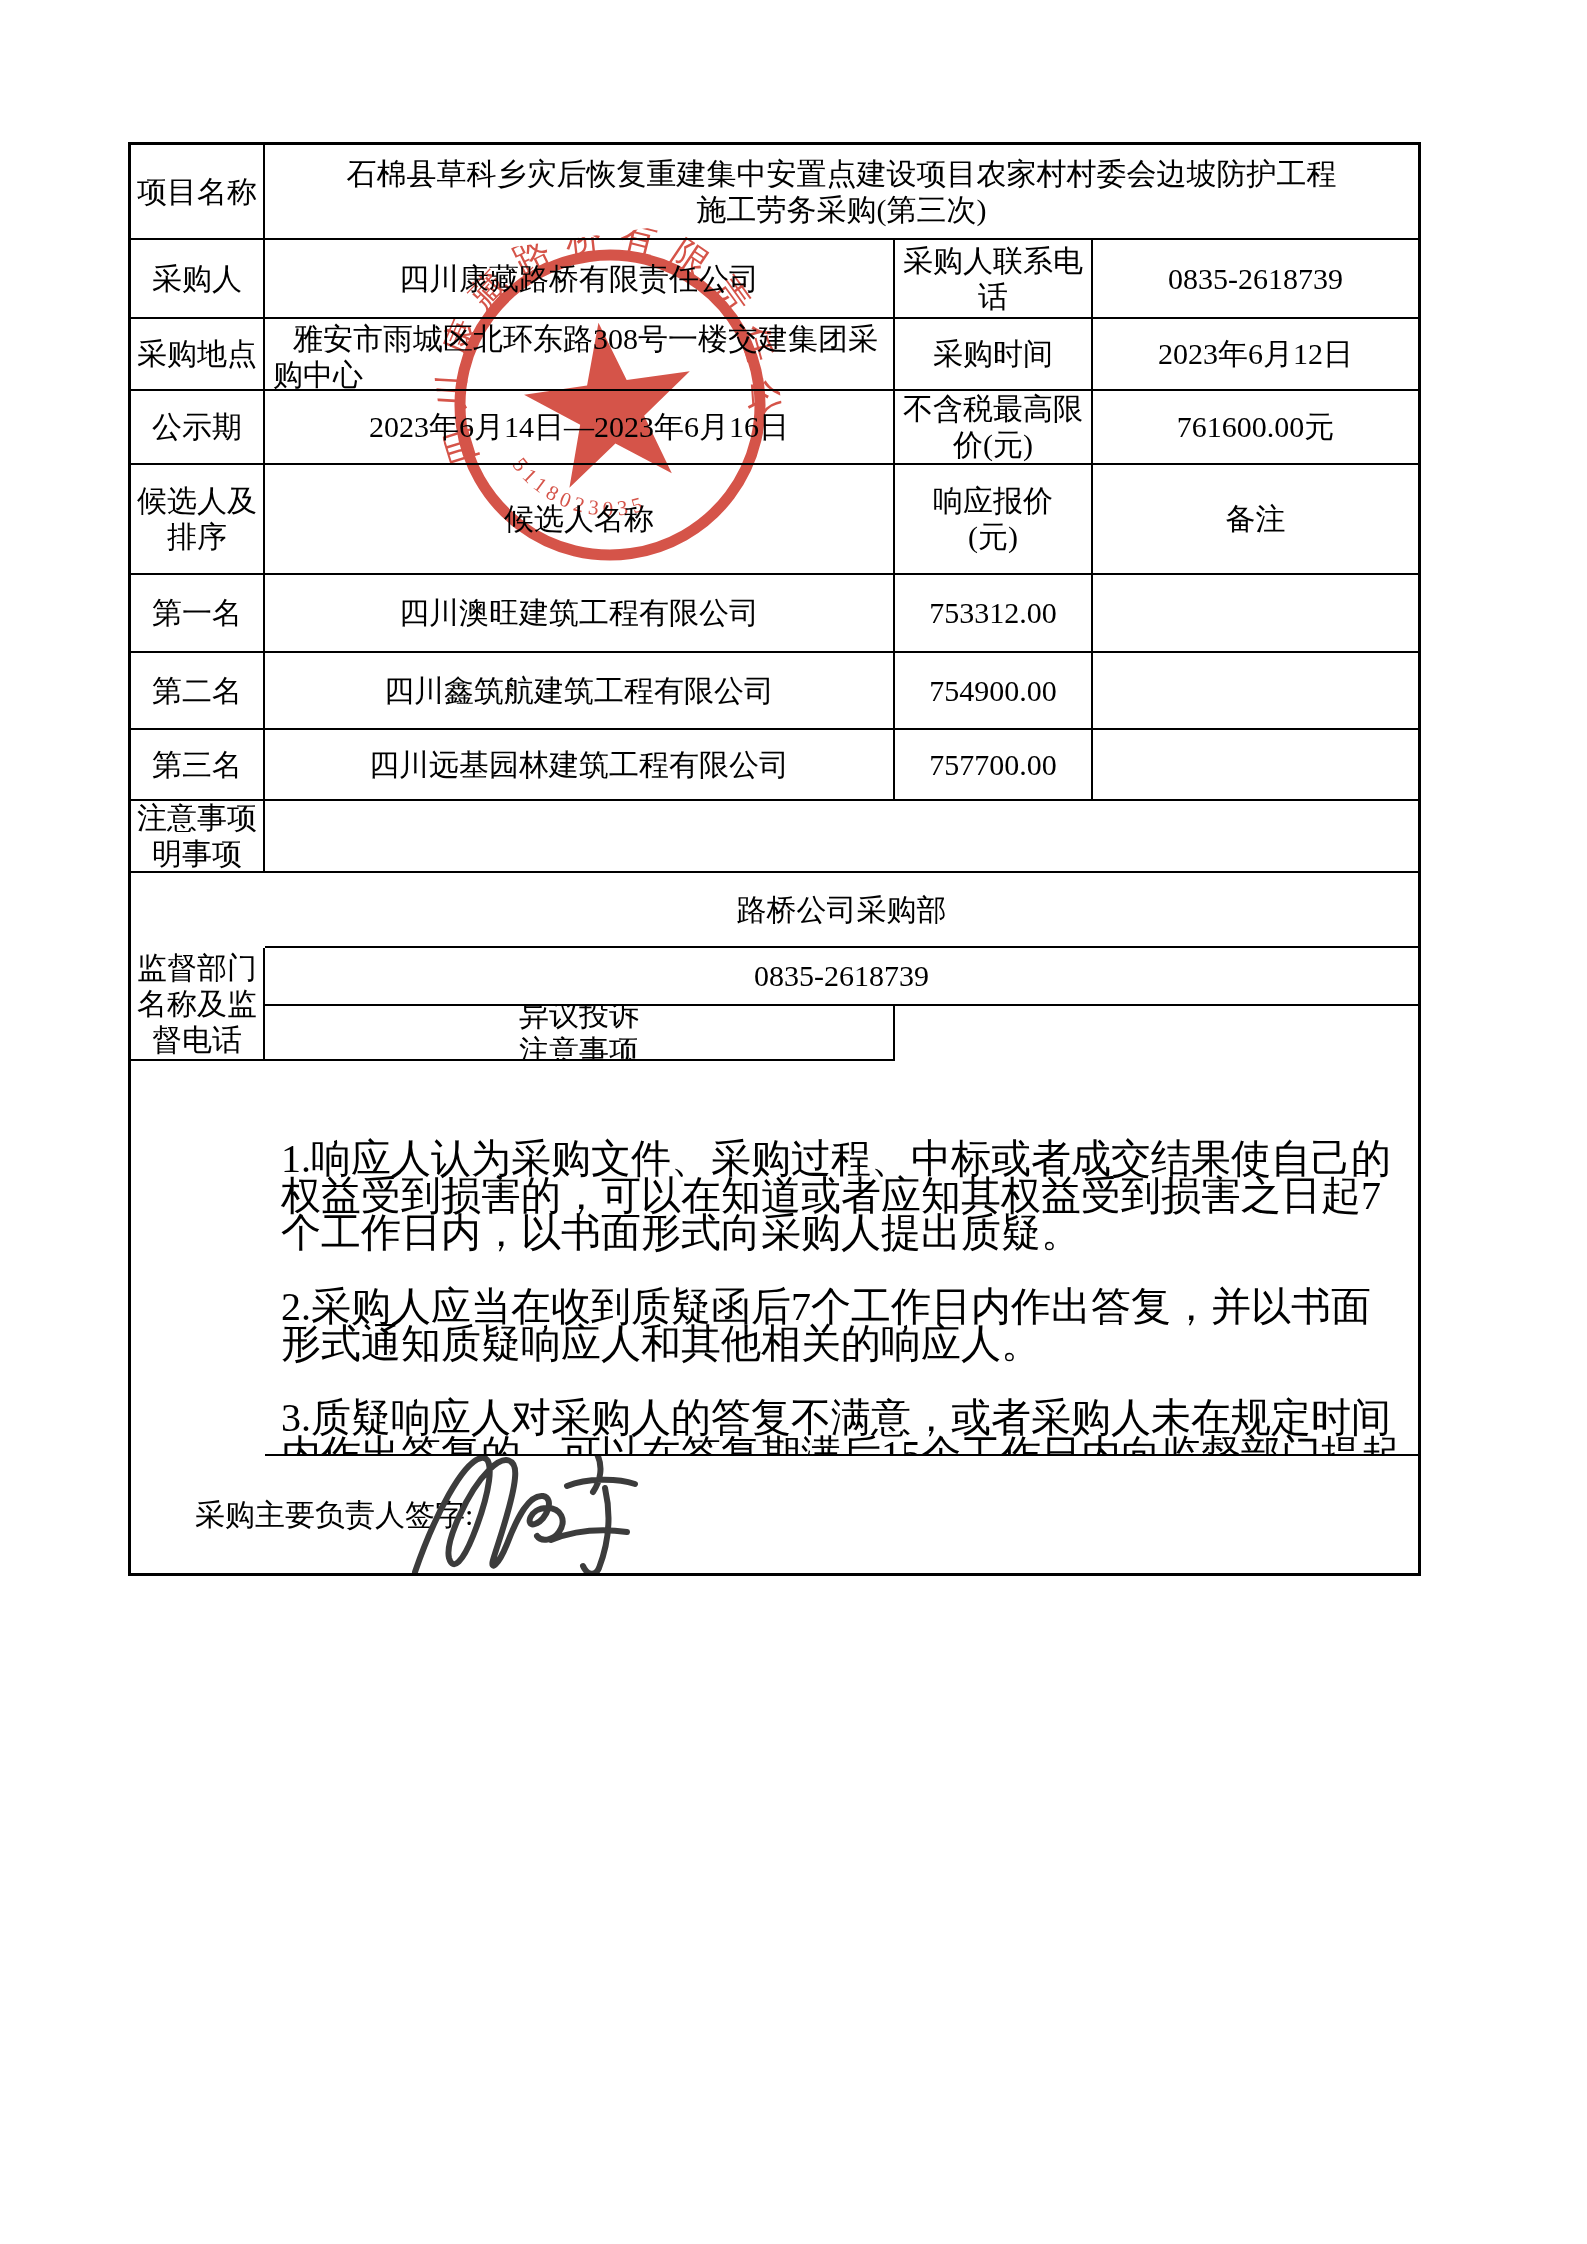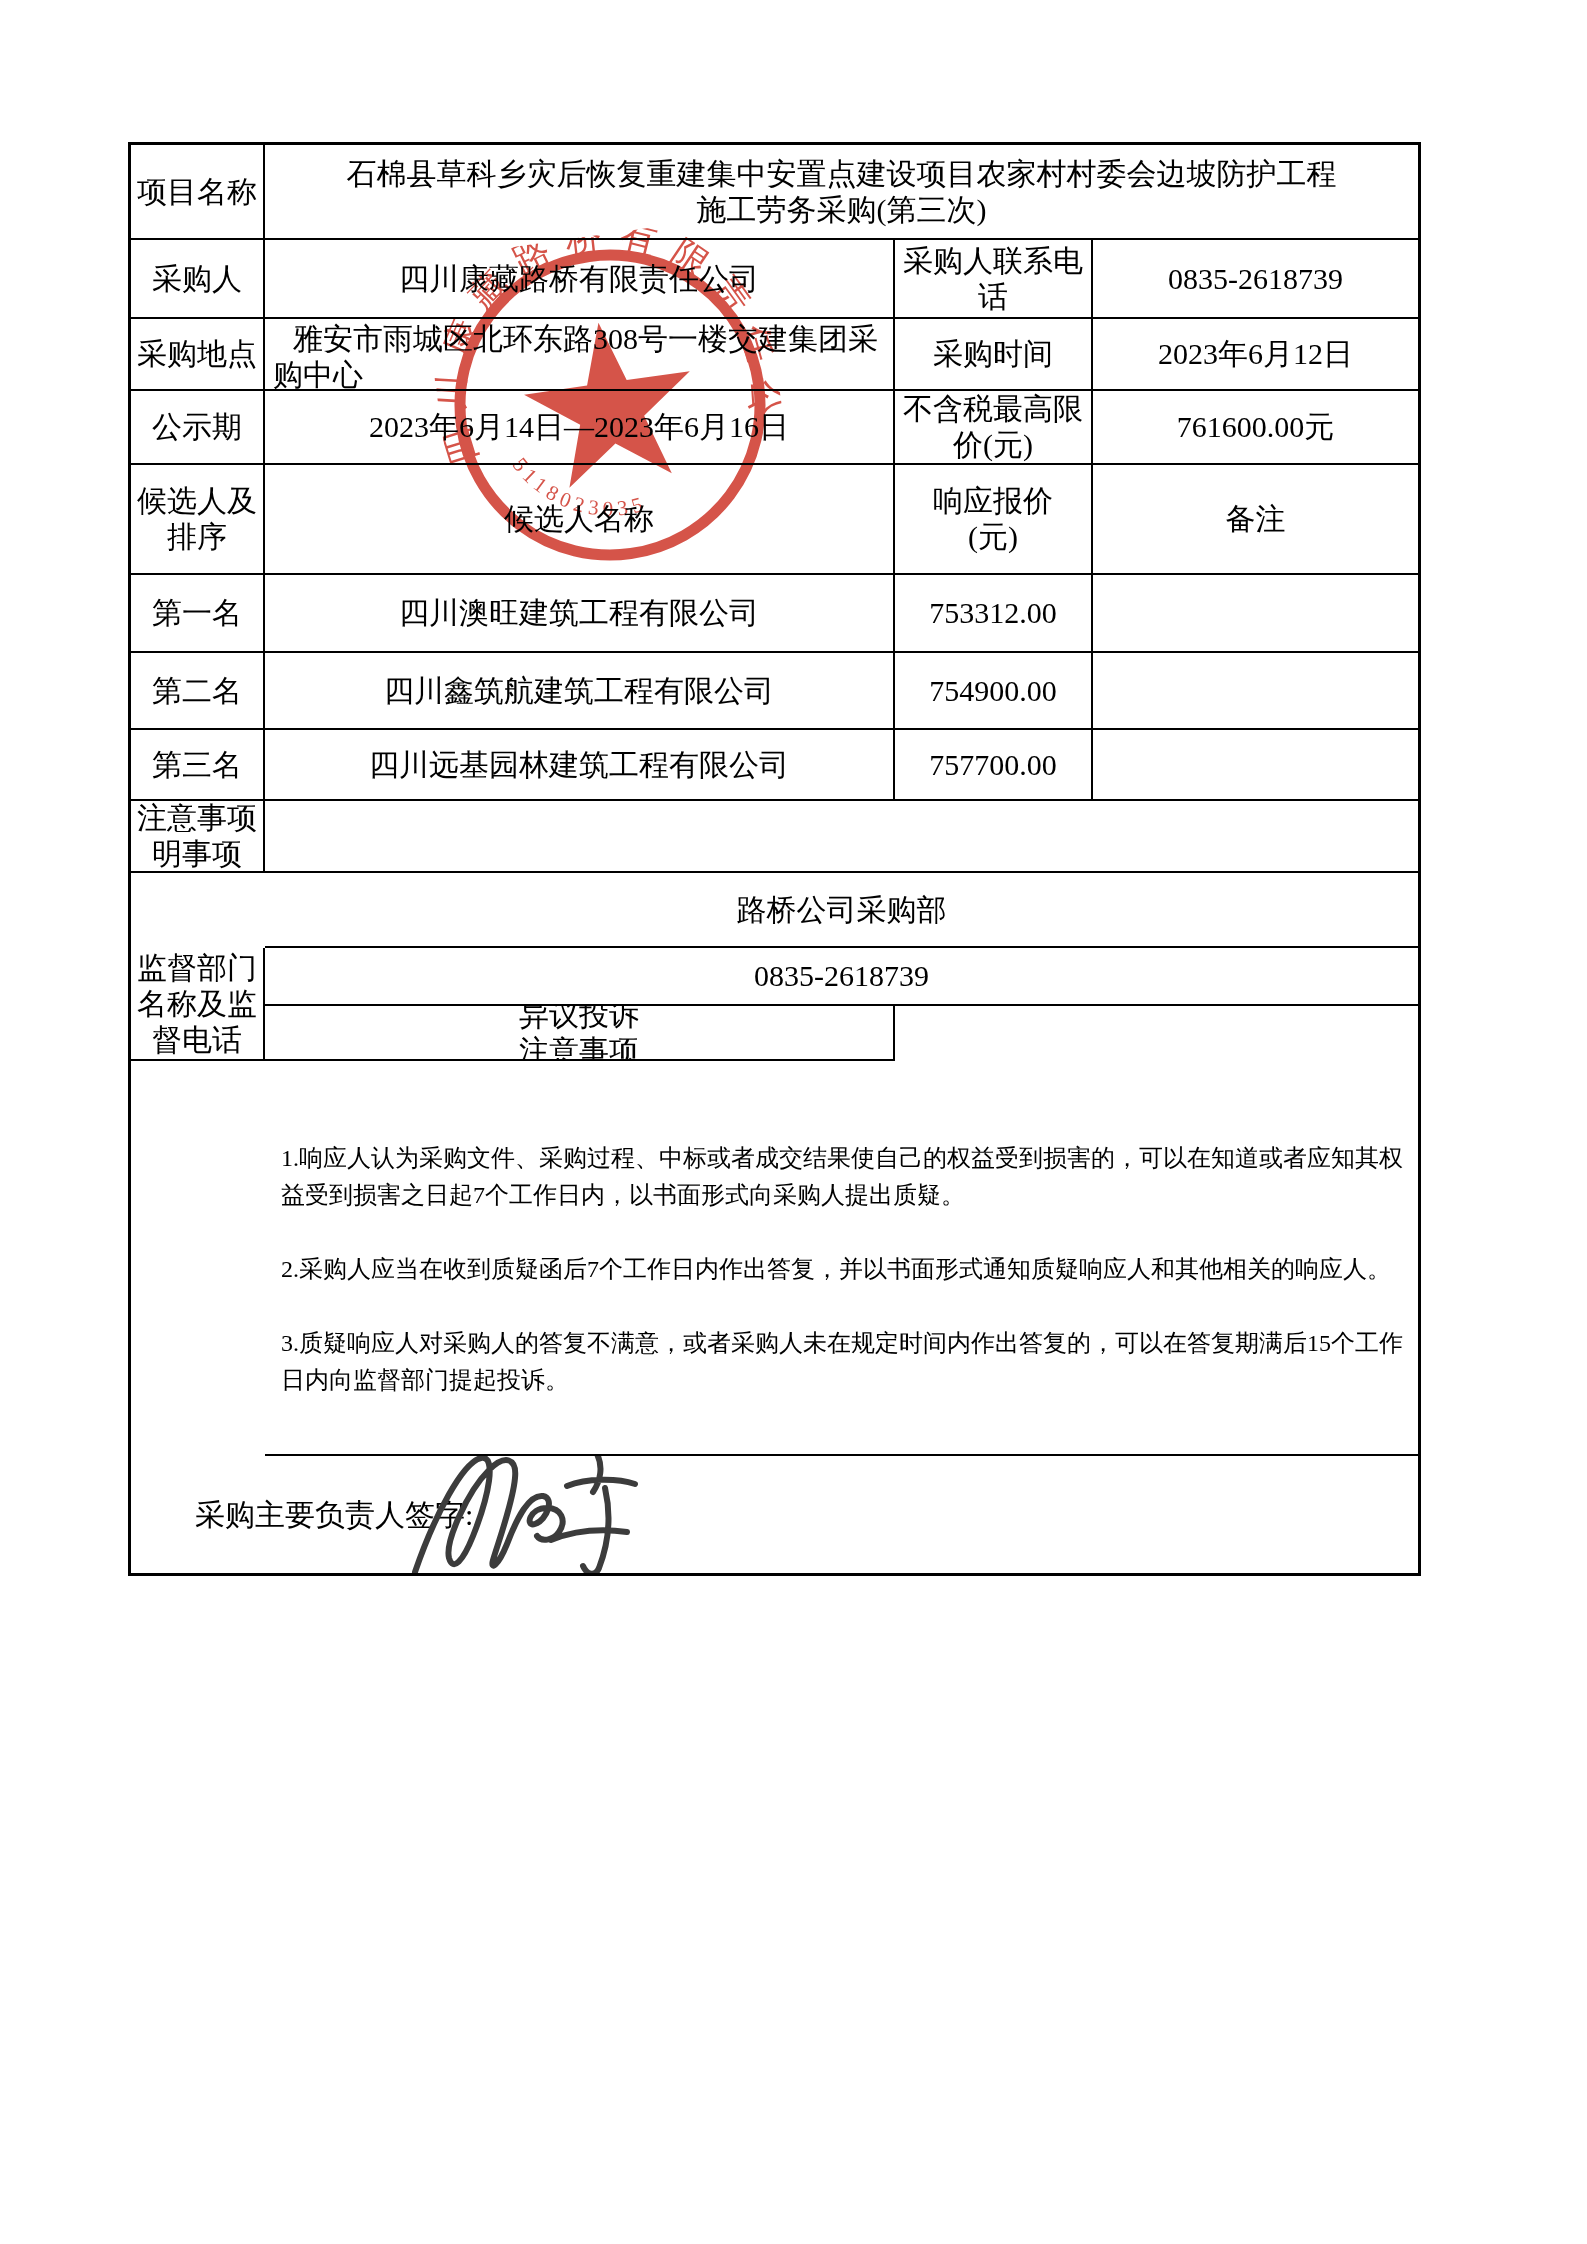--- a/index.html
+++ b/index.html
@@ -49,21 +49,21 @@
     text-align:left;
     padding-left:8px;
     padding-right:8px;
   }
   .addr{display:block;}
   .addr .inner{text-indent:20px;display:block;}
   .notice-cell{
     display:block;
     text-align:left;
     padding:42px 14px 0 16px;
-    font-size:24px;
+    font-size:40px;
     line-height:37px;
   }
   .notice-cell p{margin:0;white-space:normal;}
   .sup-label{grid-row:11 / 13;}
   .sig-row{
     grid-column:1 / -1;
     justify-content:flex-start;
     text-align:center;
     padding-left:64px;
     position:relative;

